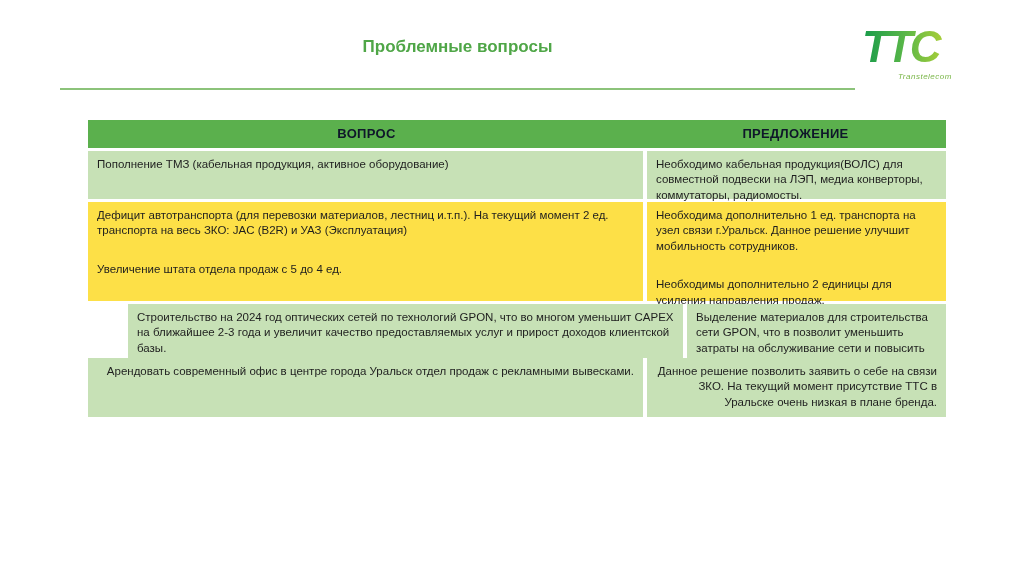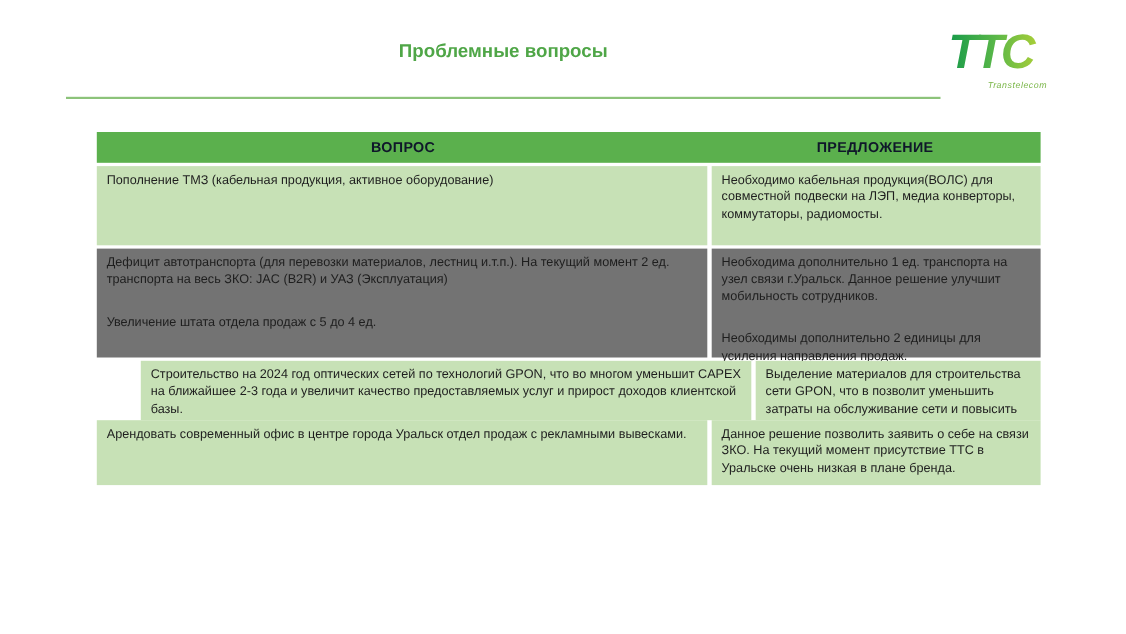--- a/index.html
+++ b/index.html
@@ -49,25 +49,25 @@
   .trow{display:flex;margin-bottom:3px;}
   .trow.joined{margin-bottom:0;}
   .cell{
     box-sizing:border-box;
     padding:6px 9px;
     font-size:11.5px;line-height:1.34;color:#1e1e1e;
   }
   .cell-q{width:555px;margin-right:4px;}
   .cell-p{flex:1;}
   .row-green .cell{background:#c7e1b6;}
-  .row-white .cell{background:#737373;}
-  .r1{height:72px;}
+  .row-white .cell{background:#fde047;}
+  .r1{height:48px;}
   .r2{height:99px;}
   .r3{height:54px;padding-left:40px;}
-  .r4{height:59px;}
+  .r4{height:59px;text-align:right;}
   .cell p{margin:0;}
   .cell p + p{margin-top:23px;}
 </style>
 </head>
 <body>
 
 <div class="slide">
 
   <div class="slide-title">Проблемные вопросы</div>
   <div class="title-rule"></div>

